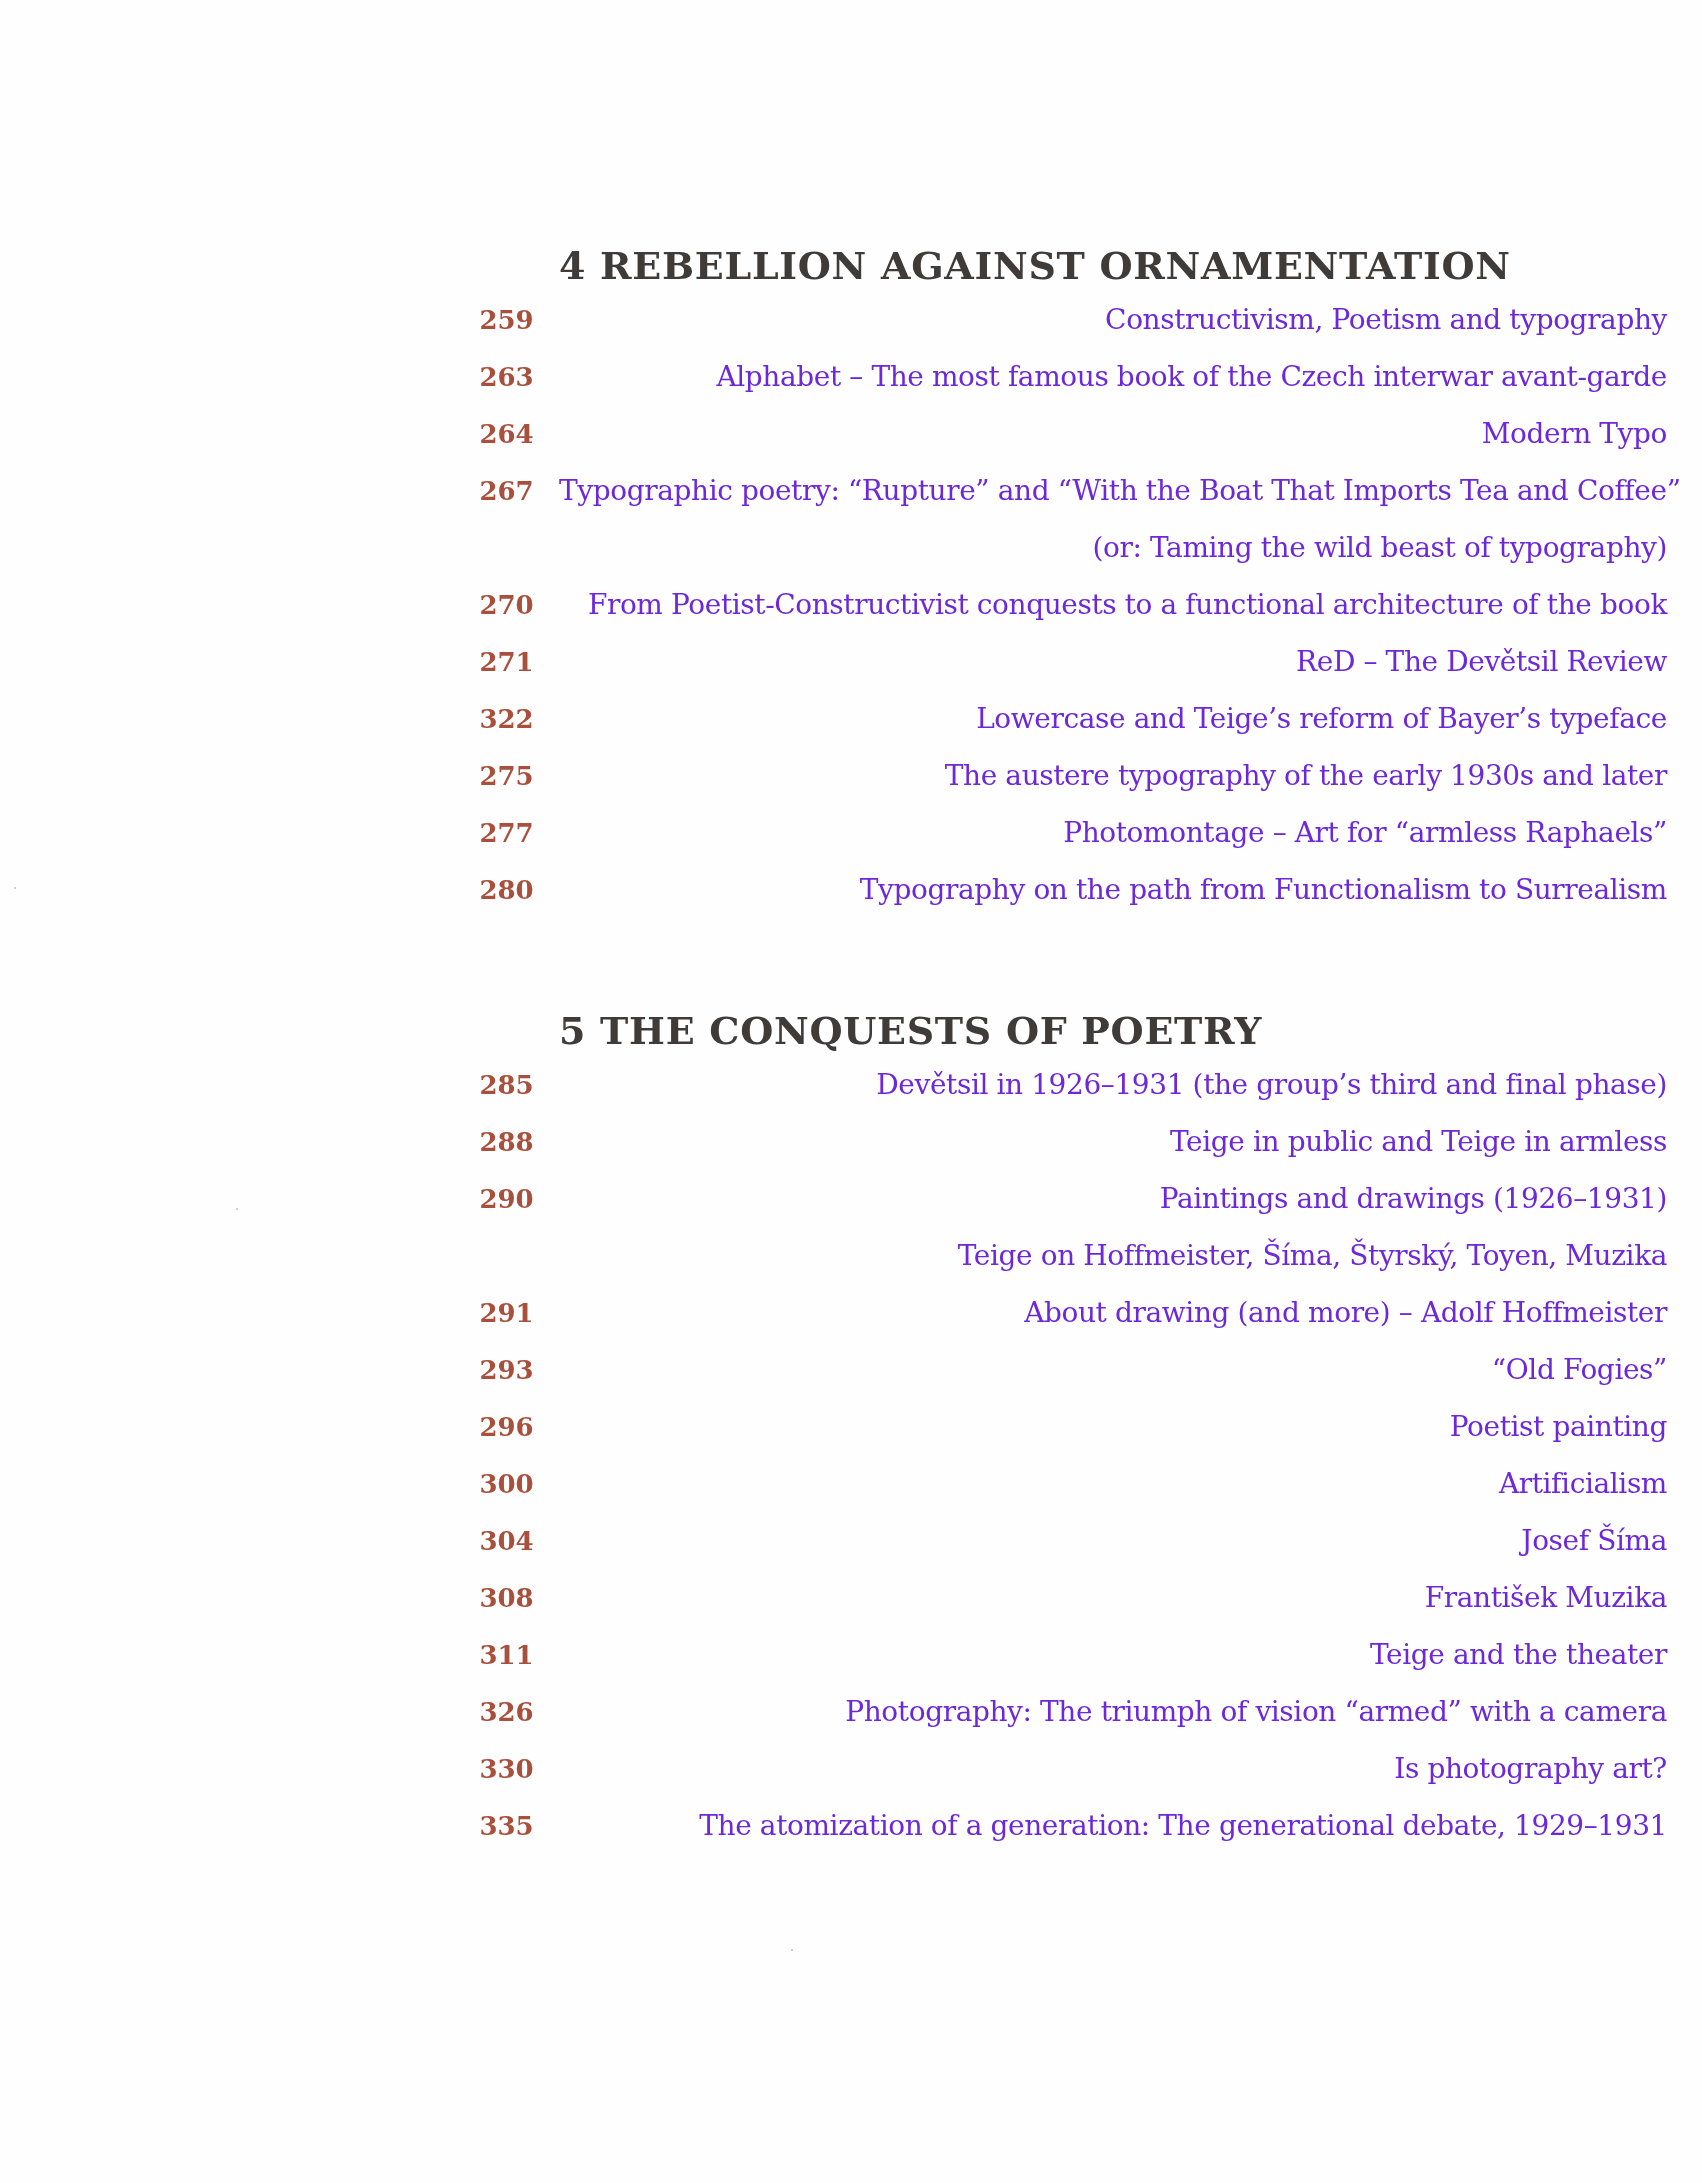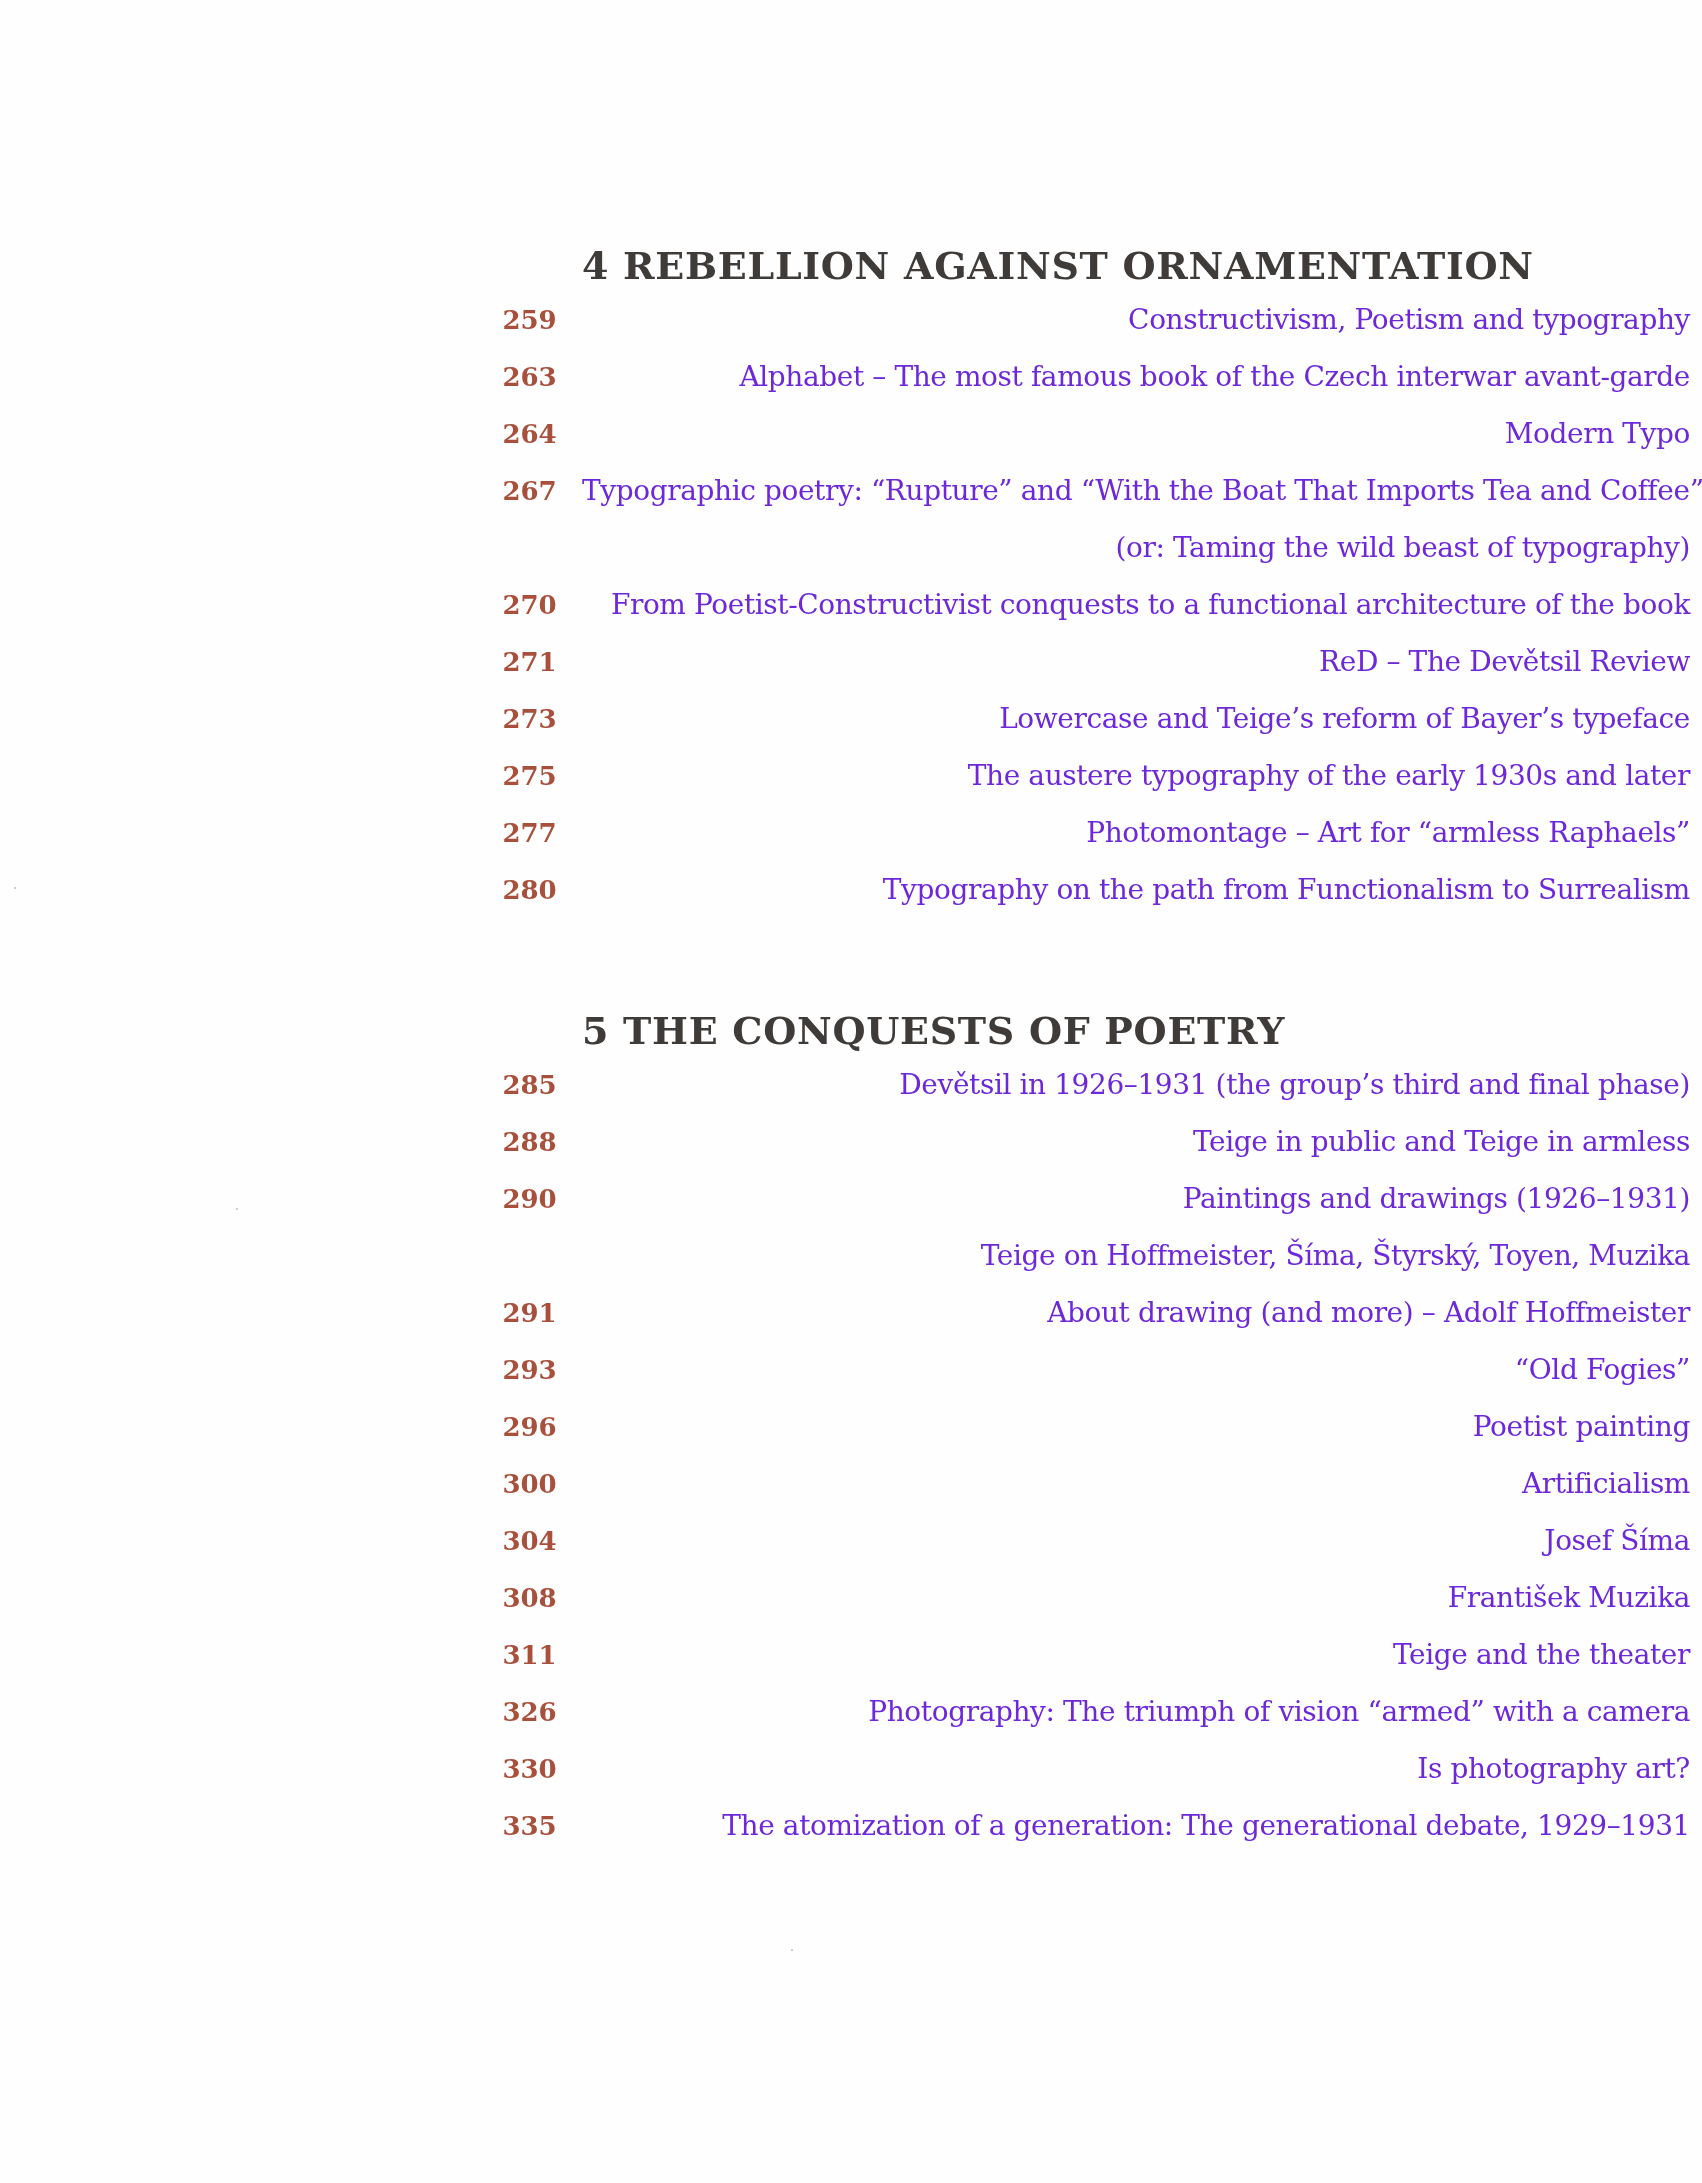--- a/index.html
+++ b/index.html
@@ -18,21 +18,20 @@
       position: absolute;
       left: 0; top: 0;
       width: 1702px;
       height: 2183px;
       background: #fefefe;
     }
     .section {
       position: absolute;
       left: 474px;
       width: 1193px;
-      margin-left: 23px;
     }
     .section-1 { top: 239px; }
     .section-2 { top: 1004px; }
     .chapter-heading {
       margin: 0 0 0 85px;
       font-family: "DejaVu Serif", serif;
       font-weight: bold;
       font-size: 38px;
       line-height: 54px;
       color: #3f3b39;
@@ -105,21 +104,21 @@
         </li>
       <li class="entry">
           <span class="page-num">270</span>
           <span class="entry-title">From Poetist-Constructivist conquests to a functional architecture of the book</span>
         </li>
       <li class="entry">
           <span class="page-num">271</span>
           <span class="entry-title">ReD – The Devětsil Review</span>
         </li>
       <li class="entry">
-          <span class="page-num">273</span>
+          <span class="page-num">322</span>
           <span class="entry-title">Lowercase and Teige’s reform of Bayer’s typeface</span>
         </li>
       <li class="entry">
           <span class="page-num">275</span>
           <span class="entry-title">The austere typography of the early 1930s and later</span>
         </li>
       <li class="entry">
           <span class="page-num">277</span>
           <span class="entry-title">Photomontage – Art for “armless Raphaels”</span>
         </li>

